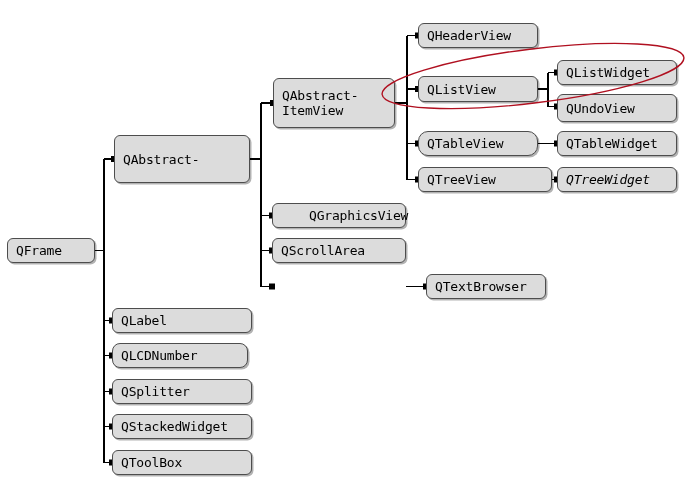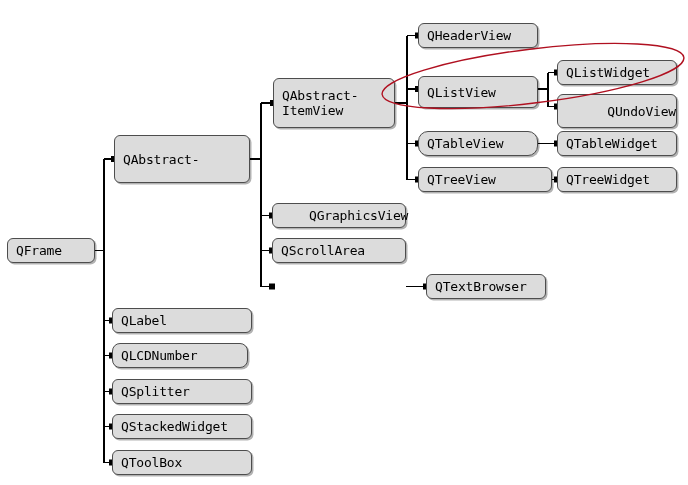--- a/index.html
+++ b/index.html
@@ -131,21 +131,21 @@
     <div class="node" style="left: 114px; top: 135px; width: 136px; height: 48px;"><span>QAbstract-</span></div>
     <div class="node" style="left: 112px; top: 308px; width: 140px; height: 25px;"><span>QLabel</span></div>
     <div class="node" style="left: 112px; top: 343px; width: 136px; height: 25px; border-radius: 8px;"><span>QLCDNumber</span></div>
     <div class="node" style="left: 112px; top: 379px; width: 140px; height: 25px;"><span>QSplitter</span></div>
     <div class="node" style="left: 112px; top: 414px; width: 140px; height: 25px;"><span>QStackedWidget</span></div>
     <div class="node" style="left: 112px; top: 450px; width: 140px; height: 25px;"><span>QToolBox</span></div>
     <div class="node" style="left: 273px; top: 78px; width: 122px; height: 50px;"><span>QAbstract-</span><span class="ln2">ItemView</span></div>
     <div class="node" style="left: 272px; top: 203px; width: 134px; height: 25px; padding-left: 36px;"><span>QGraphicsView</span></div>
     <div class="node" style="left: 272px; top: 238px; width: 134px; height: 25px;"><span>QScrollArea</span></div>
     <div class="node" style="left: 418px; top: 23px; width: 120px; height: 25px;"><span>QHeaderView</span></div>
-    <div class="node" style="left: 418px; top: 76px; width: 120px; height: 32px;"><span>QListView</span></div>
+    <div class="node" style="left: 418px; top: 76px; width: 120px; height: 26px;"><span>QListView</span></div>
     <div class="node" style="left: 418px; top: 131px; width: 120px; height: 25px; border-radius: 10px;"><span>QTableView</span></div>
     <div class="node" style="left: 418px; top: 167px; width: 134px; height: 25px;"><span>QTreeView</span></div>
     <div class="node" style="left: 426px; top: 274px; width: 120px; height: 25px;"><span>QTextBrowser</span></div>
     <div class="node" style="left: 557px; top: 60px; width: 120px; height: 25px;"><span>QListWidget</span></div>
-    <div class="node" style="left: 557px; top: 94px; width: 120px; height: 34px; align-items: flex-end;"><span>QUndoView</span></div>
+    <div class="node" style="left: 557px; top: 94px; width: 120px; height: 28px;"><span>QUndoView</span></div>
     <div class="node" style="left: 557px; top: 131px; width: 120px; height: 25px;"><span>QTableWidget</span></div>
-    <div class="node" style="left: 557px; top: 167px; width: 120px; height: 25px;"><span>QTreeWidget</span></div>
+    <div class="node" style="left: 557px; top: 167px; width: 120px; height: 25px; font-style: italic;"><span>QTreeWidget</span></div>
   </div>
 
 </body></html>

